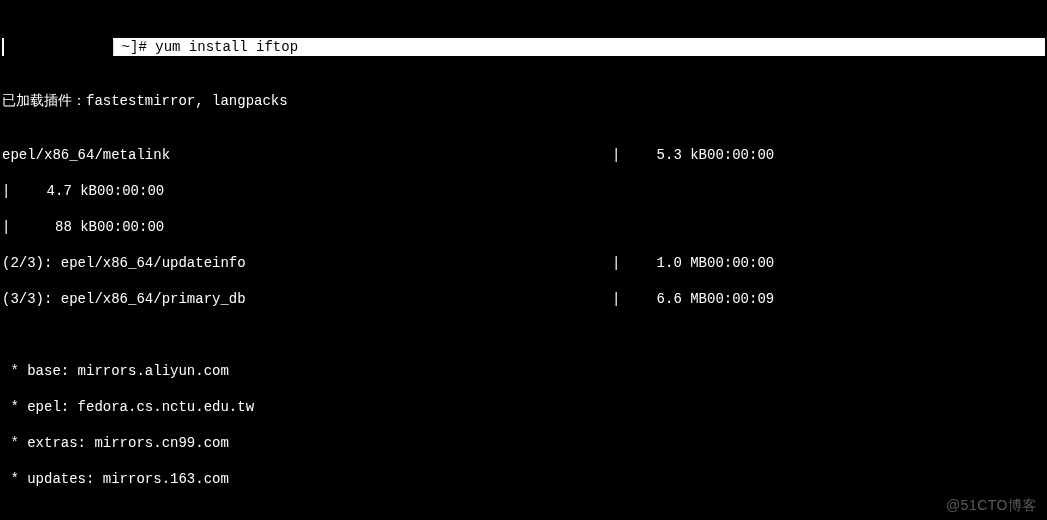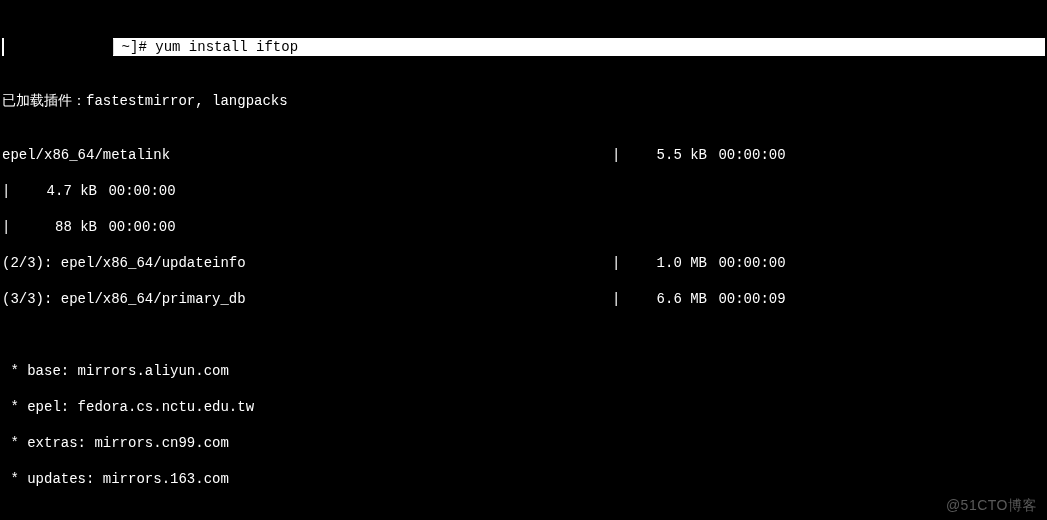--- a/index.html
+++ b/index.html
@@ -29,42 +29,42 @@
     background: #000;
     color:#000;
     display:inline-block;
   }
   .prompt-line .rest { color:#000; }
   .cyan { color: #00b7b7; }
   .row { display:flex; }
   .c0 { width: 610px; }
   .c1 { width: 25px; text-align:left; }
   .c2 { width: 70px; text-align:right; }
-  .c3 { width: 90px; text-align:center; }
+  .c3 { width: 90px; text-align:left; }
   .watermark {
     position: absolute;
     right: 10px;
     bottom: 6px;
     color: #5a5a5a;
     font-size: 14px;
     font-family: sans-serif;
     letter-spacing: 0.5px;
     text-align: right;
   }
 </style>
 </head>
 <body>
 
 <div class="terminal">
 
 <div class="prompt-line"><span class="redact">[█████ ██████</span><span class="rest"> ~]# </span><span class="rest">yum install iftop</span></div>
 
 <div>已加载插件：fastestmirror, langpacks</div>
 
-<div class="row"><span class="c0">epel/x86_64/metalink</span><span class="c1">|</span><span class="c2">5.5 kB</span><span class="c3">00:00:00</span></div>
+<div class="row"><span class="c0">epel/x86_64/metalink</span><span class="c1">|</span><span class="c2">5.3 kB</span><span class="c3">00:00:00</span></div>
 <div class="row"><span class="c1">|</span><span class="c2">4.7 kB</span><span class="c3">00:00:00</span></div>
 <div class="row"><span class="c1">|</span><span class="c2">88 kB</span><span class="c3">00:00:00</span></div>
 <div class="row"><span class="c0">(2/3): epel/x86_64/updateinfo</span><span class="c1">|</span><span class="c2">1.0 MB</span><span class="c3">00:00:00</span></div>
 <div class="row"><span class="c0">(3/3): epel/x86_64/primary_db</span><span class="c1">|</span><span class="c2">6.6 MB</span><span class="c3">00:00:09</span></div>
 
 
 <div> * base: mirrors.aliyun.com</div>
 <div> * epel: fedora.cs.nctu.edu.tw</div>
 <div> * extras: mirrors.cn99.com</div>
 <div> * updates: mirrors.163.com</div>

